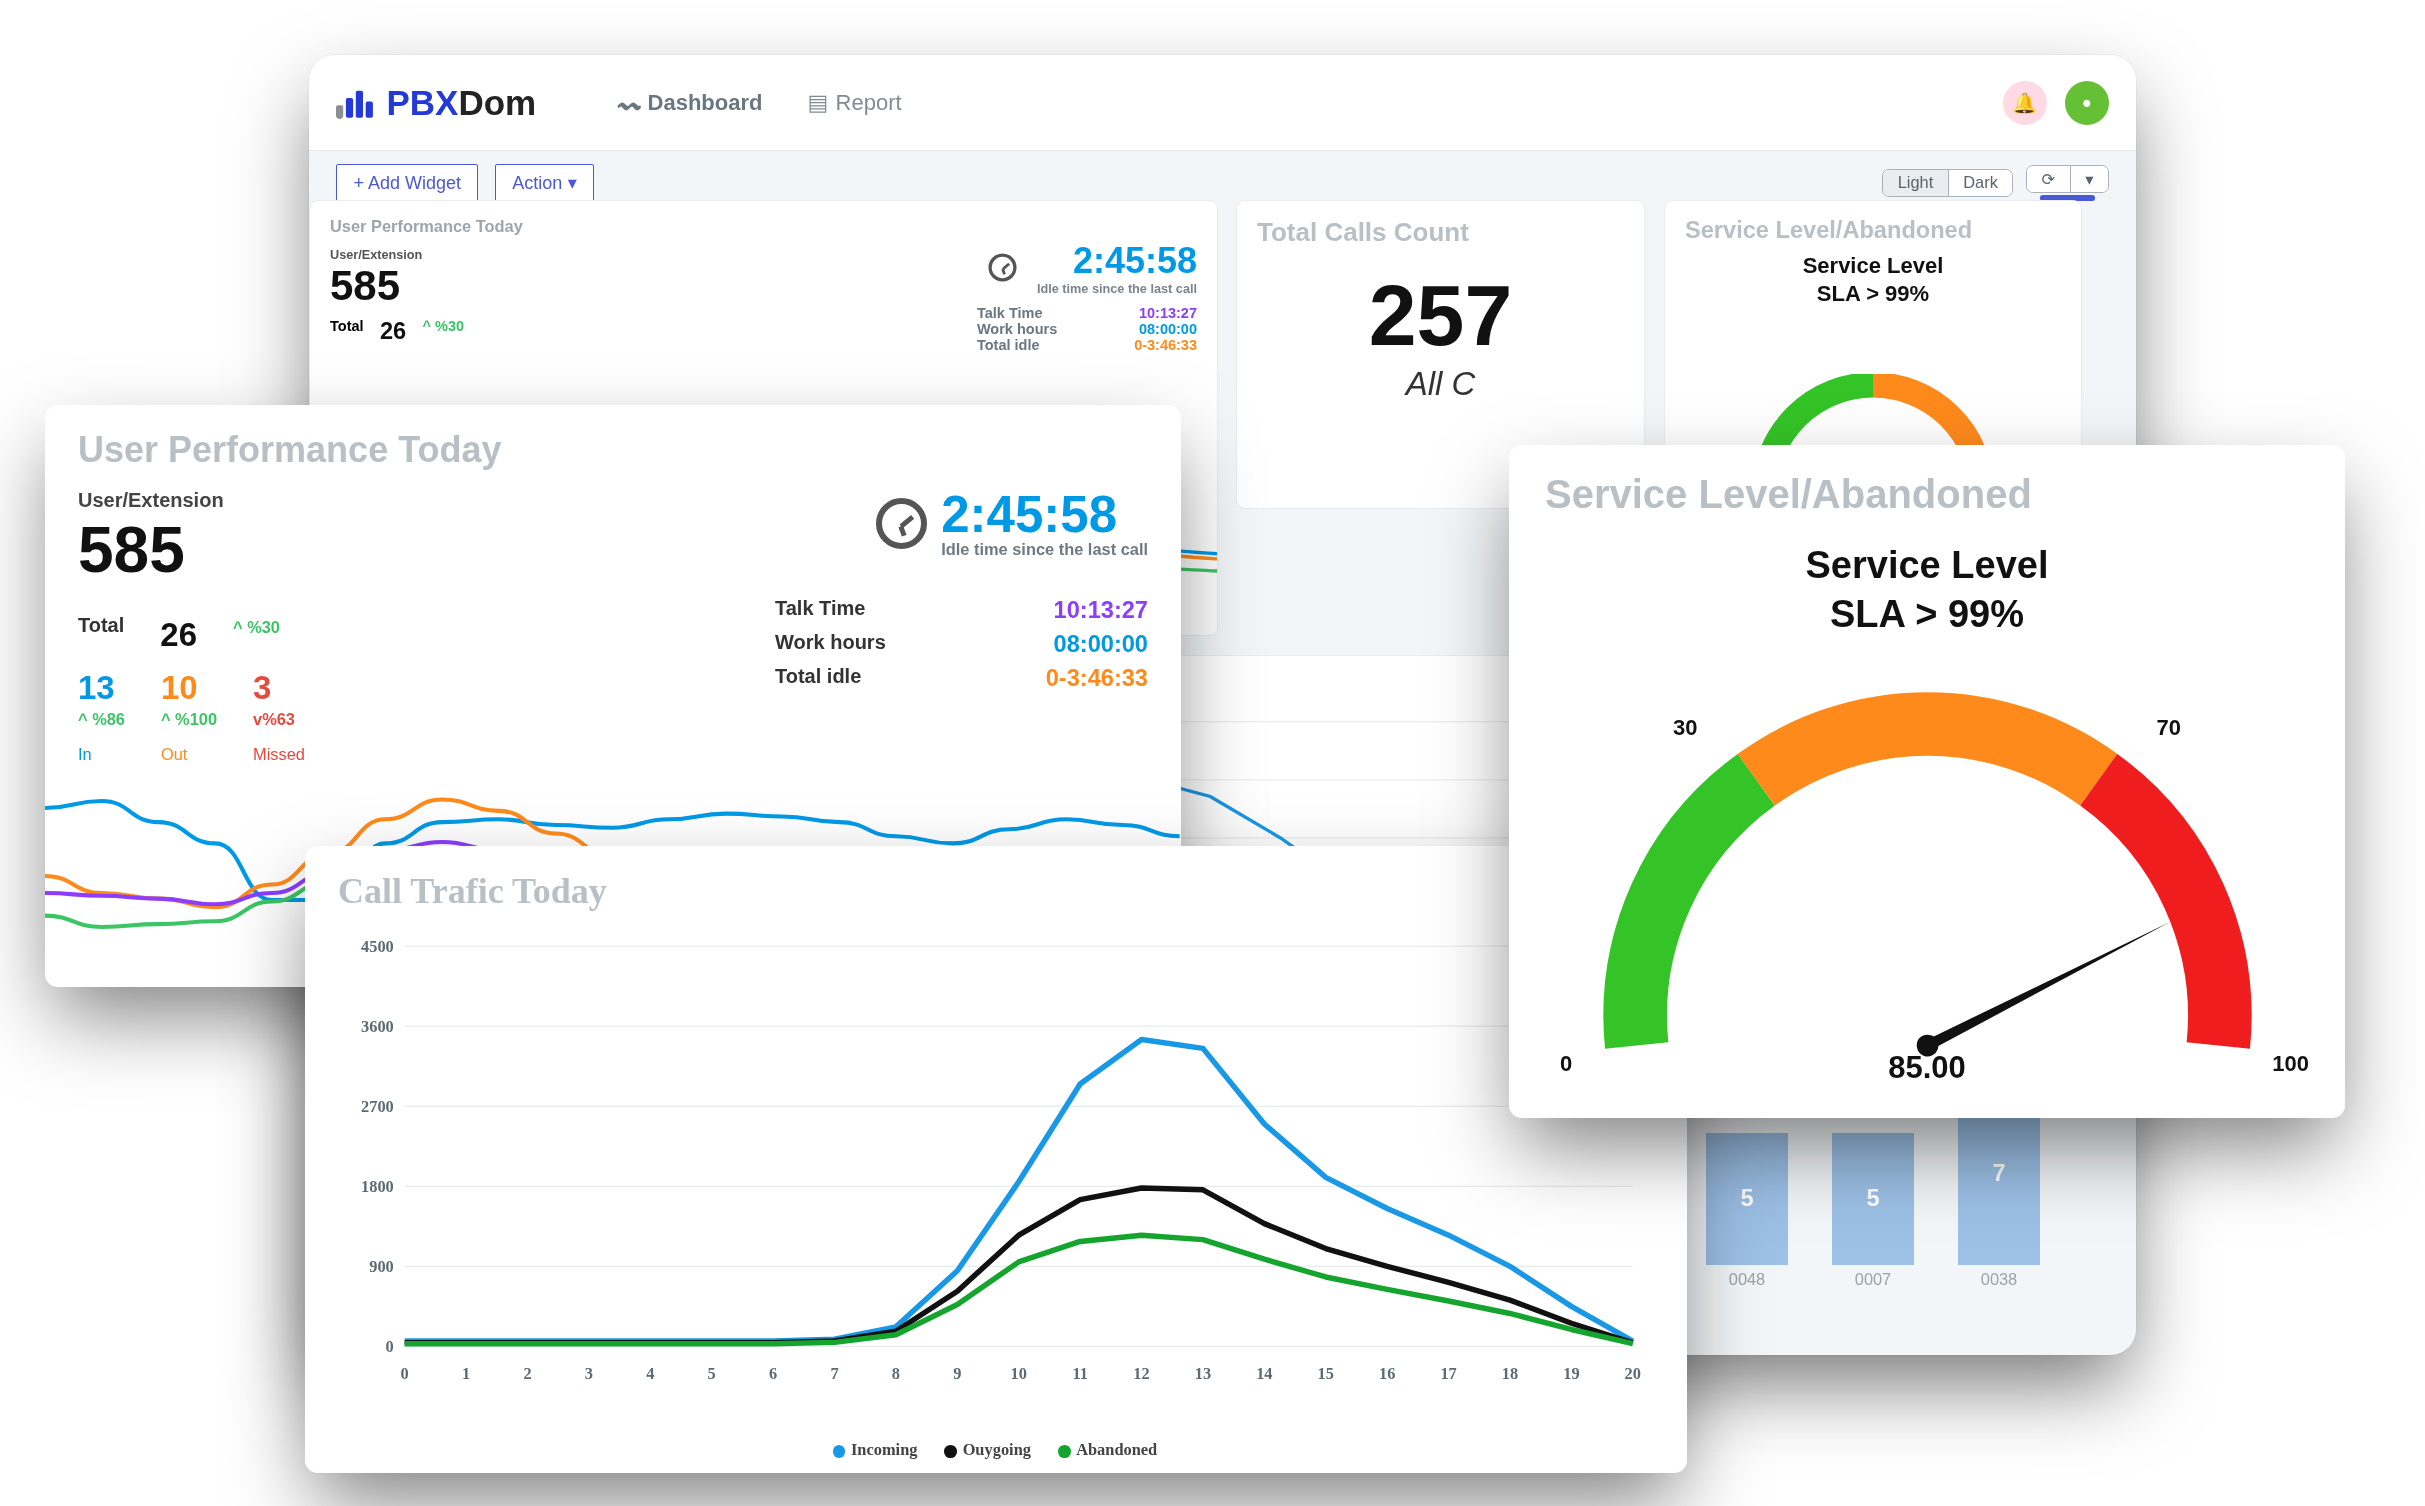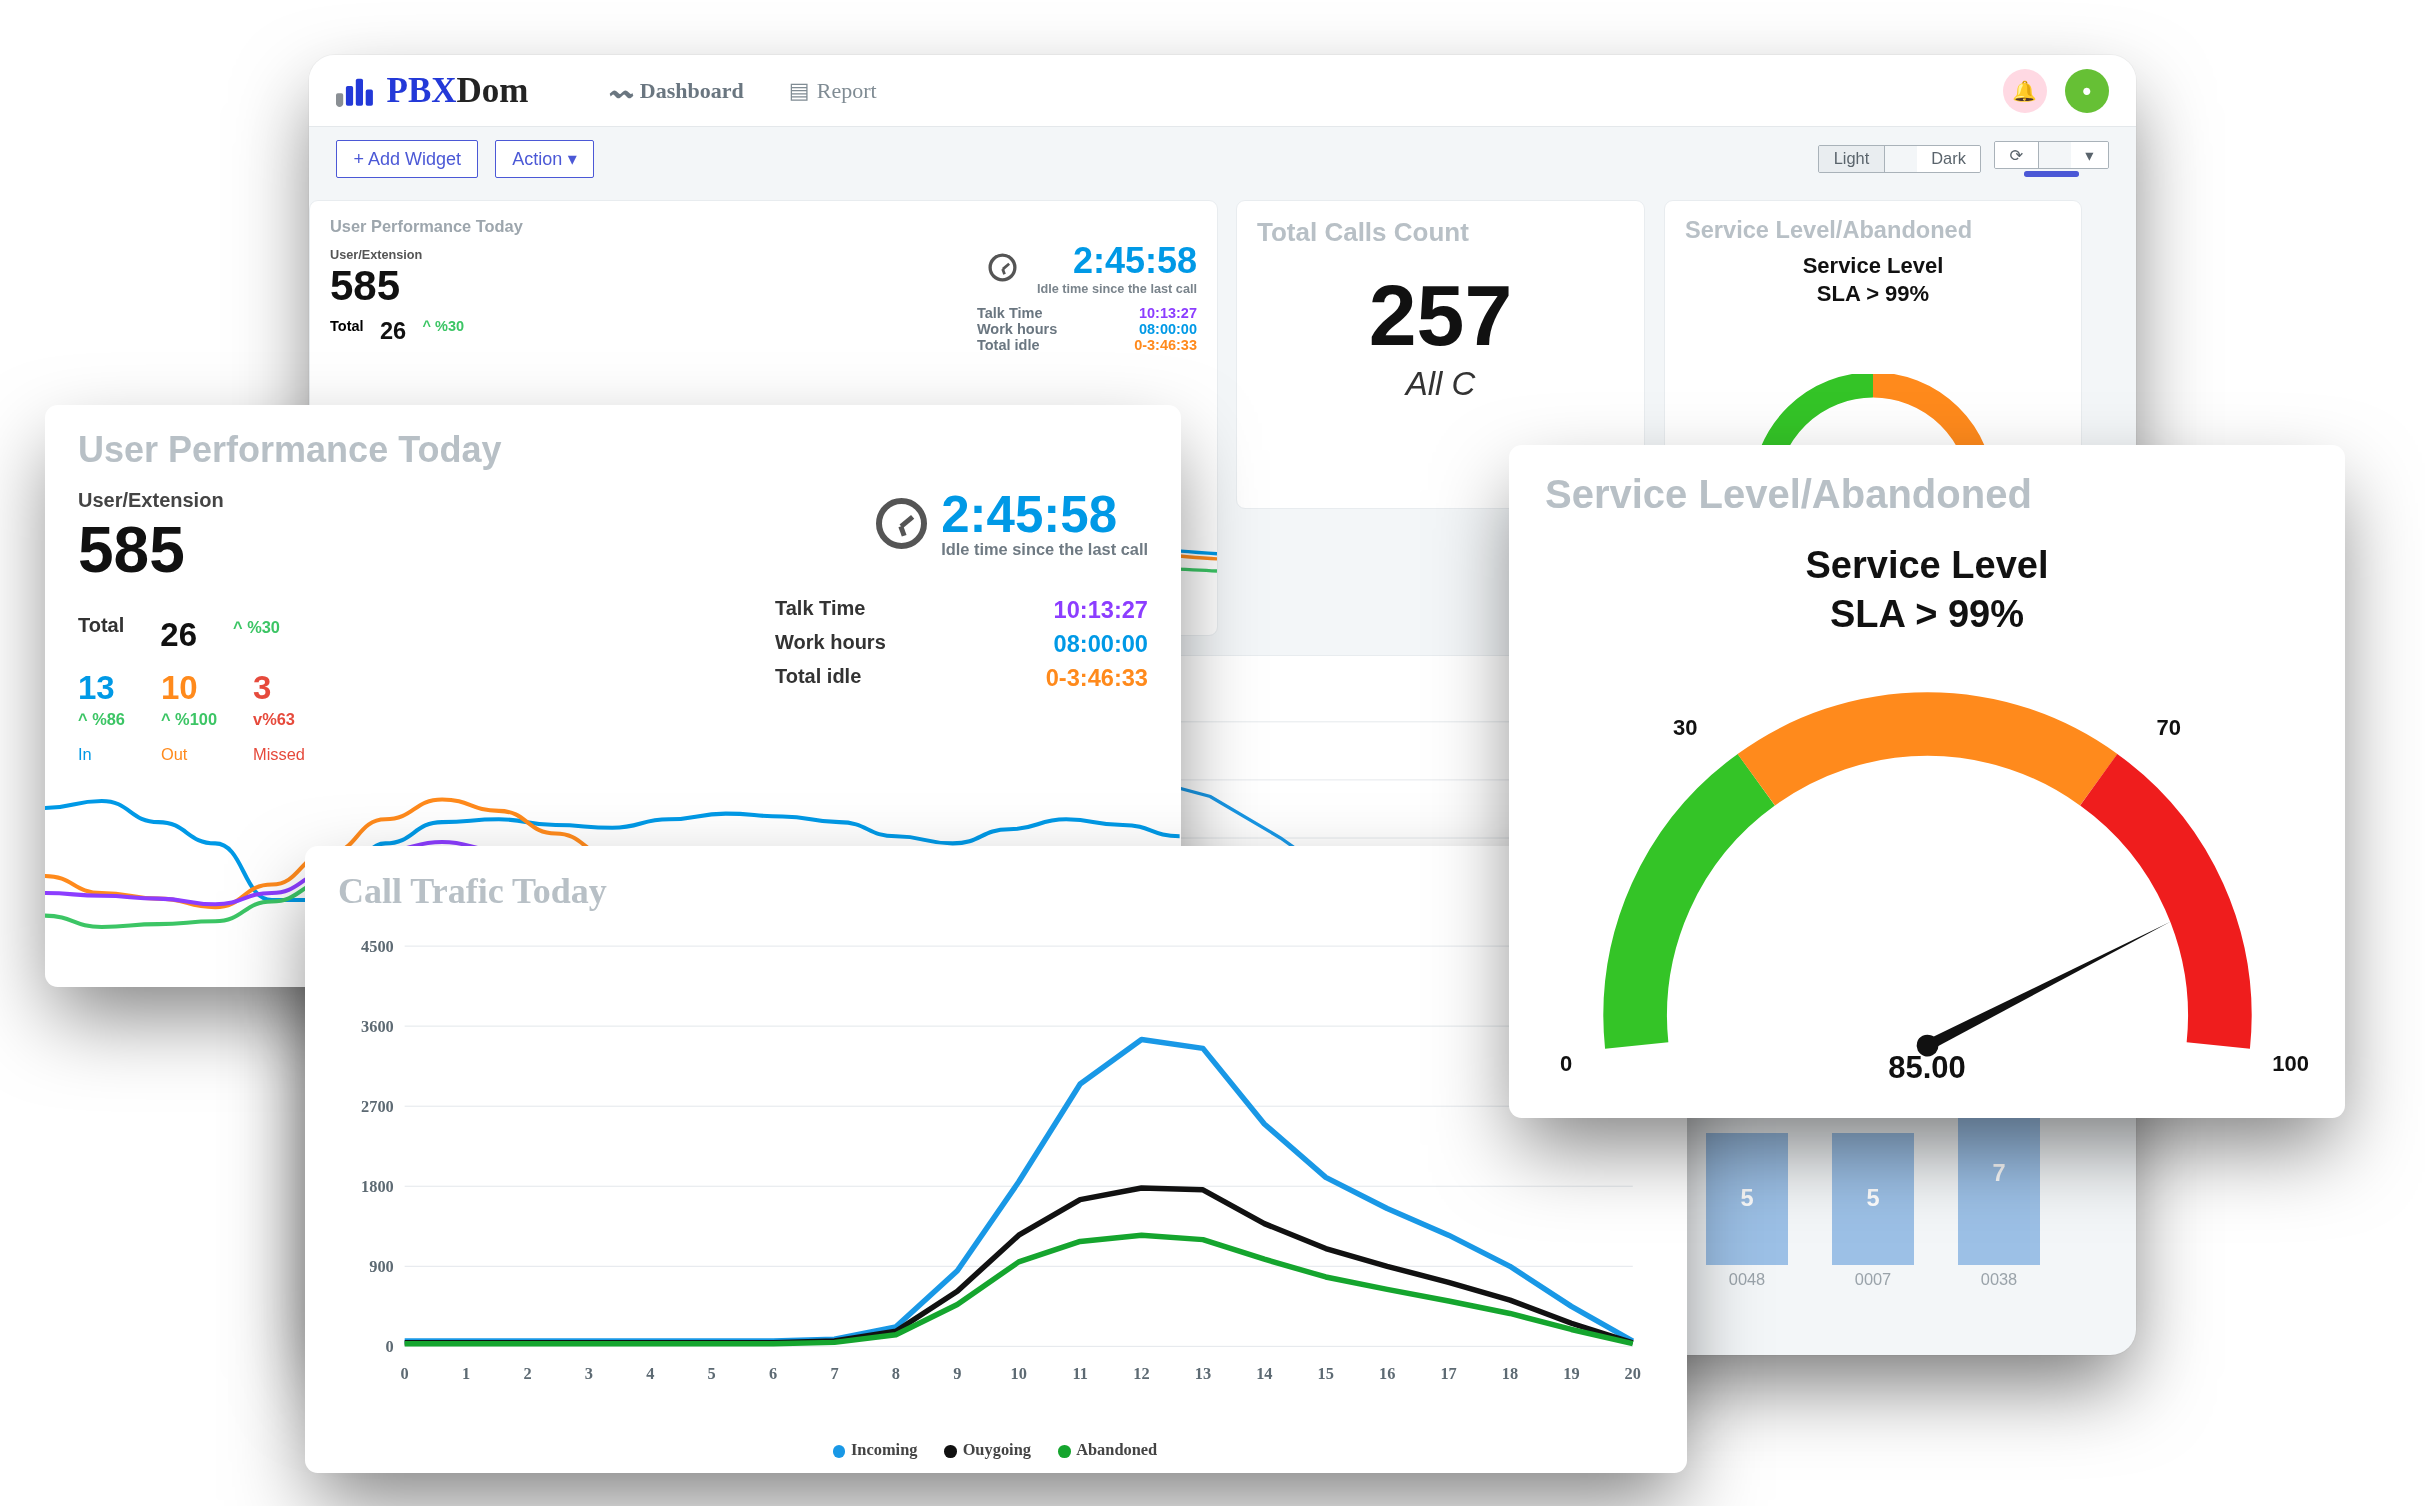--- a/index.html
+++ b/index.html
@@ -17,26 +17,25 @@
   .dash-window{
     position:absolute;
     left:309px;top:55px;
     width:1827px;height:1300px;
     background:#f3f6f8;
     border-radius:25.5px;
     box-shadow:0 36px 82px -9px rgba(0,0,0,.55),0 0 0 0.9px rgba(0,0,0,.03);
     overflow:hidden;
   }
   .dash-header{
-    height:72px;
+    height:96px;
     background:#ffffff;
     border-bottom:1.8px solid #e4e8eb;
     display:flex;align-items:center;
     padding:0 27px;
-    font-family:Liberation Serif, serif;
   }
   .logo{display:flex;align-items:center;gap:5.5px;font-weight:800;font-size:35px;color:#2d3a44;}
   .logo svg{height:35px;width:45px;}
   .logo .blue{color:#2339d8;}
   .logo .dark{color:#232323;}
   .navlinks{display:flex;gap:45px;margin-left:82px;font-size:22px;color:#808c94;align-items:center;}
   .navlink{display:flex;align-items:center;gap:7.3px;cursor:pointer;}
   .navlink.active{color:#6a7680;font-weight:600;}
   .header-right{margin-left:auto;display:flex;gap:18px;align-items:center;}
   .circle-btn{width:44px;height:44px;border-radius:50%;display:flex;align-items:center;justify-content:center;cursor:pointer;}
@@ -47,21 +46,21 @@
   .toolbar{
     height:64px;
     display:flex;align-items:center;
     padding:0 27px;
     gap:16.4px;
     background:#f3f6f8;
   }
   .btn{height:38px;border-radius:2px;border:1.8px solid #4b58d6;background:#fff;color:#4b58d6;
        font-size:18px;padding:0 16.4px;display:flex;align-items:center;cursor:pointer;gap:5.5px;}
   .toolbar-right{margin-left:auto;display:flex;gap:12.7px;align-items:center;}
-  .seg{display:flex;border:1.8px solid #a9b2b9;border-radius:2px;overflow:hidden;height:28px;gap:32px;}
+  .seg{display:flex;border:1.8px solid #a9b2b9;border-radius:7px;overflow:hidden;height:28px;}
   .seg .segbtn{padding:0 14.5px;display:flex;align-items:center;font-size:16.4px;color:#5a646c;border-right:1.8px solid #a9b2b9;background:#fff;cursor:pointer;}
   .seg .segbtn:last-child{border-right:none;}
   .seg .segbtn.active{background:#e9edf0;}
   .underline-blue{width:55px;height:5.5px;background:#4b58d6;border-radius:2.7px;margin-top:1.8px;}
 
   .dash-body{position:absolute;left:0;right:0;top:145px;bottom:0;padding:12.7px 27px;}
   .card{
     position:absolute;background:#fff;border-radius:9px;
     border:0.9px solid #e8ecef;
     padding:16.4px 20px;

